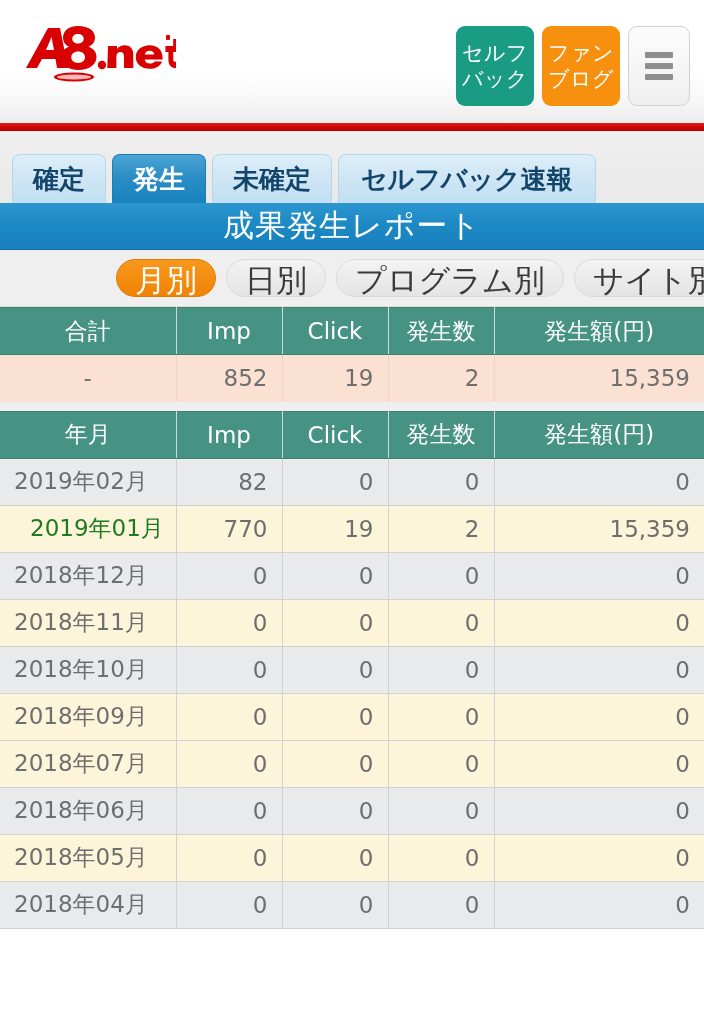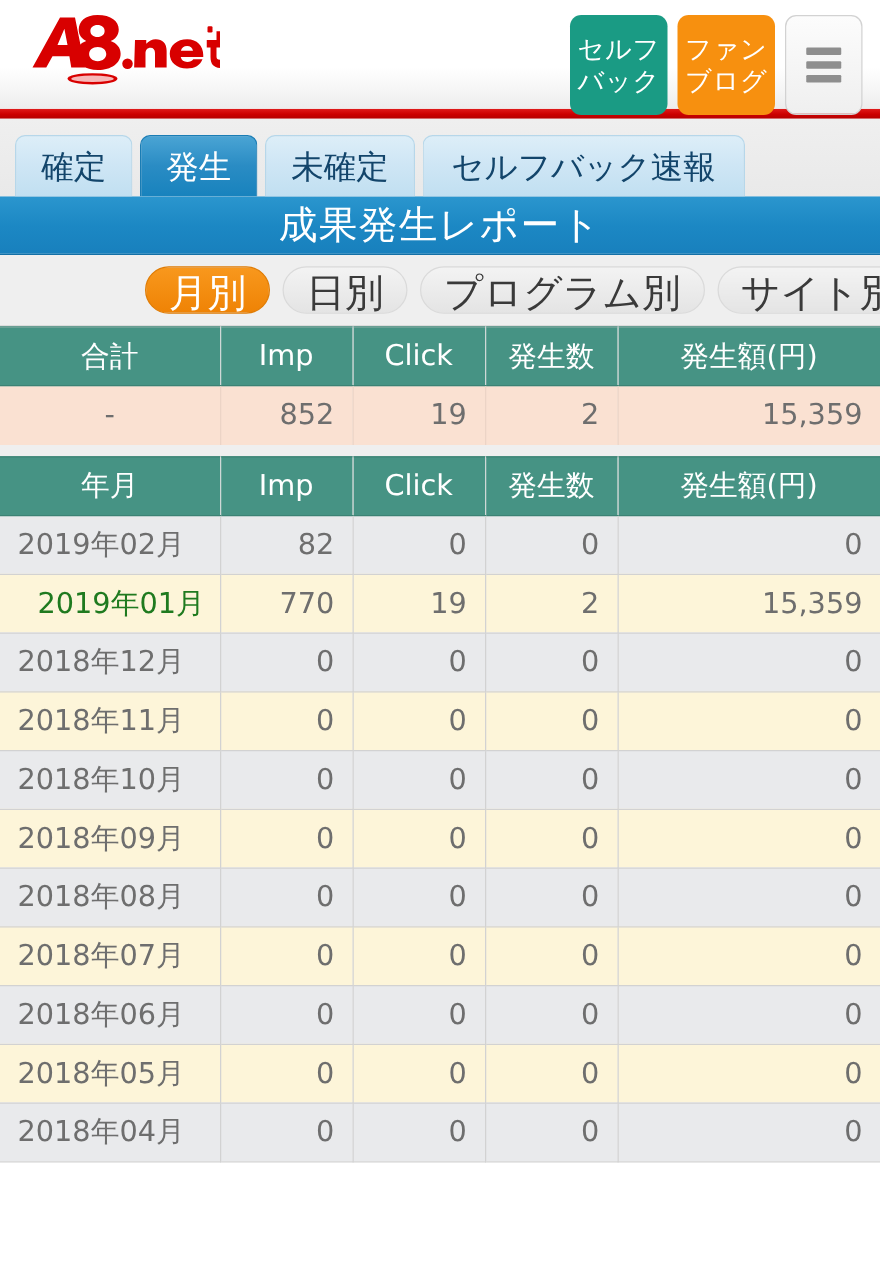--- a/index.html
+++ b/index.html
@@ -9,25 +9,25 @@
     height: 1024px;
     overflow: hidden;
     background: #ffffff;
     font-family: "Liberation Sans", "DejaVu Sans", sans-serif;
     -webkit-font-smoothing: antialiased;
   }
 
   
   .site-header {
     position: relative;
-    height: 87px;
+    height: 123px;
     background: linear-gradient(to bottom, #ffffff 0%, #ffffff 62%, #f4f4f4 86%, #ececec 100%);
     display: flex;
     align-items: flex-start;
-    padding: 6px 14px 0 16px;
+    padding: 20px 14px 0 16px;
   }
   .logo {
     display: block;
     width: 160px;
     height: 62px;
     position: relative;
     top: 2px;
   }
   .header-actions {
     margin-left: auto;
@@ -77,27 +77,28 @@
   }
 
   .red-rule {
     height: 8px;
     background: linear-gradient(to bottom, #e01b1b 0%, #cc0000 55%, #b40000 100%);
   }
 
   
   .tabstrip {
     position: relative;
-    height: 62px;
+    height: 72px;
     background: linear-gradient(to bottom, #efefef 0%, #e9e9e9 100%);
     padding: 16px 0 0 12px;
     display: flex;
     align-items: flex-end;
     gap: 6px;
     overflow: hidden;
+    font-weight: bold;
   }
   .tab {
     height: 50px;
     padding: 0 20px;
     border-radius: 8px 8px 0 0;
     display: flex;
     align-items: center;
     justify-content: center;
     font-size: 26px;
     font-family: "DejaVu Sans", "Liberation Sans", sans-serif;
@@ -393,27 +394,20 @@
         <td>0</td>
         <td>0</td>
       </tr>
       <tr class="r-even">
         <td class="lbl">2018年09月</td>
         <td>0</td>
         <td>0</td>
         <td>0</td>
         <td>0</td>
       </tr>
-      <tr class="r-odd">
-        <td class="lbl">2018年08月</td>
-        <td>0</td>
-        <td>0</td>
-        <td>0</td>
-        <td>0</td>
-      </tr>
       <tr class="r-even">
         <td class="lbl">2018年07月</td>
         <td>0</td>
         <td>0</td>
         <td>0</td>
         <td>0</td>
       </tr>
       <tr class="r-odd">
         <td class="lbl">2018年06月</td>
         <td>0</td>

